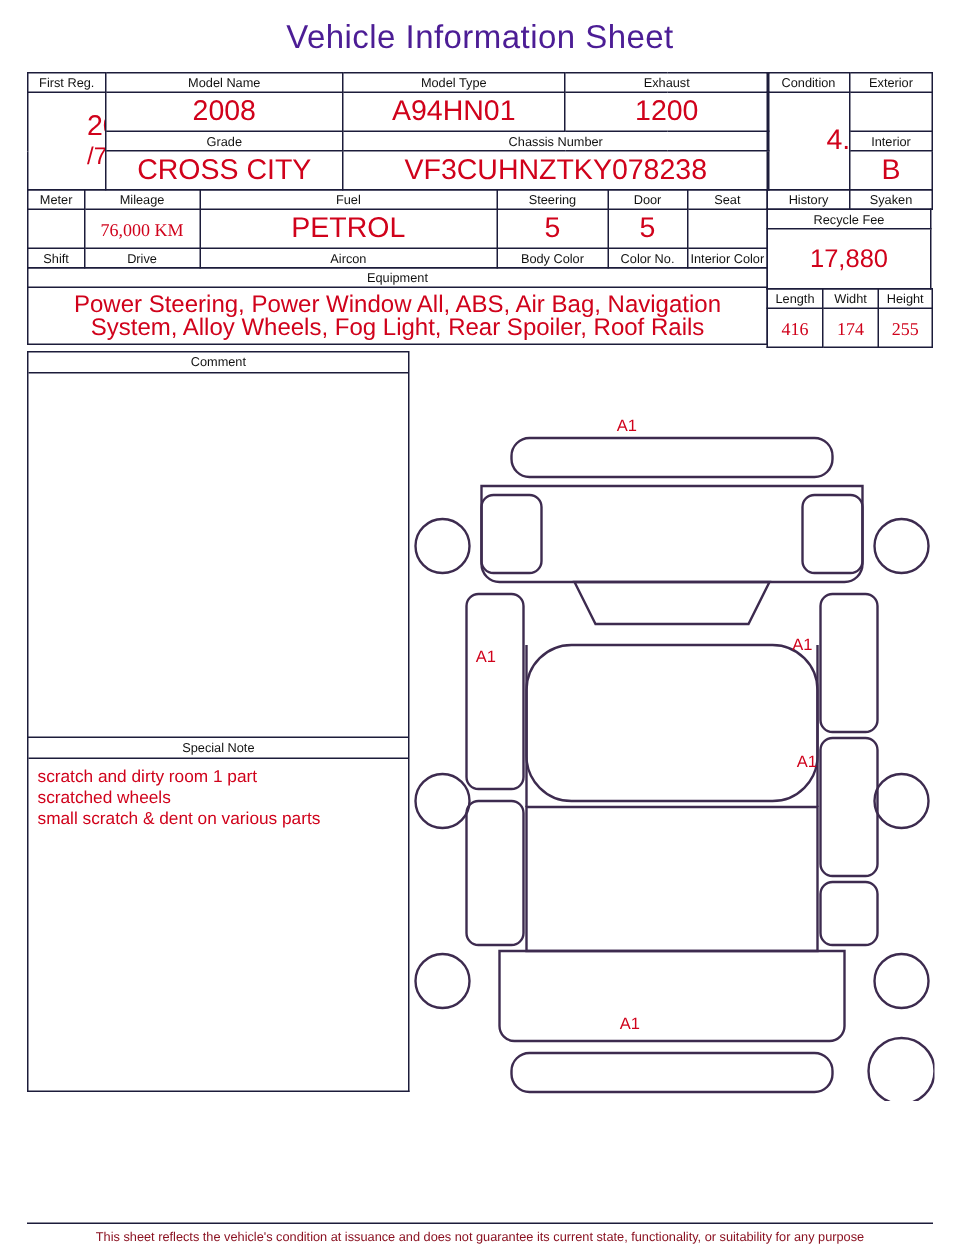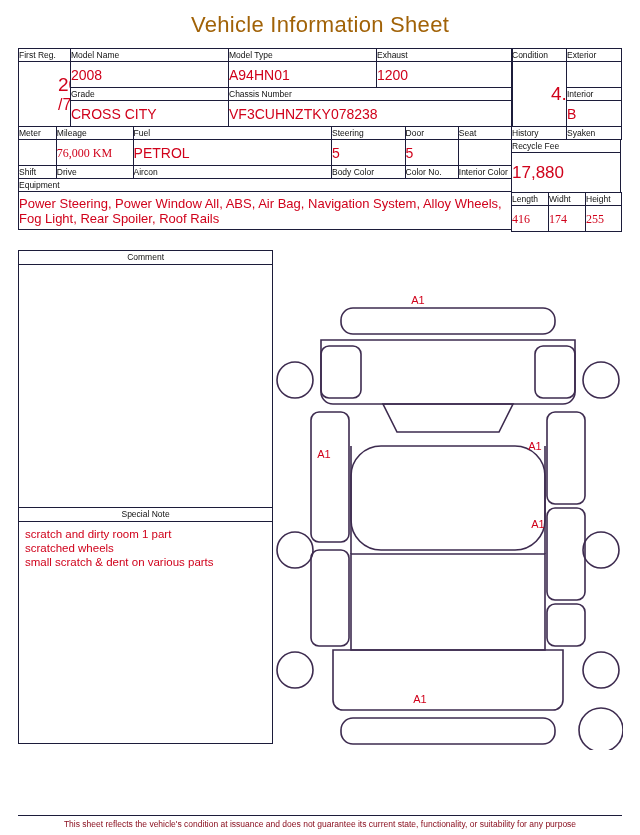--- a/index.html
+++ b/index.html
@@ -10,78 +10,78 @@
     font-family:"Liberation Sans", sans-serif;
     color:#111;
     overflow:hidden;
   }
   .sheet { width:640px; height:835px; position:relative; }
 
   .title {
     text-align:center;
     font-size:22px;
     font-weight:400;
-    color:#a16207;
+    color:#4c1d95;
     padding:12px 0 10px 0;
     letter-spacing:0.3px;
   }
 
   .content { padding:0 18px; }
 
   
   table.grid {
     border-collapse:collapse;
     table-layout:fixed;
     width:100%;
   }
   table.grid td {
     border:1px solid #1c1c3a;
     padding:0;
     vertical-align:middle;
-    text-align:left;
+    text-align:center;
     margin-left:16px;
   }
   .hdr {
     font-size:8.5px;
     color:#111;
     line-height:12px;
     height:13px;
     font-weight:400;
   }
   .val {
     color:#d0021b;
-    font-size:14px;
+    font-size:19px;
     line-height:22px;
     height:26px;
     white-space:nowrap;
     overflow:hidden;
   }
   .val.sm { font-size:12px;font-family:Liberation Serif, serif; }
   .val.xs { font-size:11px; }
   .val.big { font-size:19px;padding-left:39px; }
 
   
   .top-wrap { display:flex; align-items:flex-start; }
   .top-left { width:494px; }
   .top-right { width:110px; margin-left:-1px; }
 
   
   .equip-label { font-size:8.5px; height:13px; line-height:12px; text-align:center; }
   .equip-text {
     color:#d0021b;
-    font-size:13px;
+    font-size:16px;
     line-height:15px;
     text-align:left;
     padding:2px 4px 3px 4px;
     height:38px;
     overflow:hidden;
   }
 
   
-  .bottom-wrap { display:flex; margin-top:18px; }
+  .bottom-wrap { display:flex; margin-top:2px; }
   .bottom-left { width:256px; }
   .bottom-right { width:350px; position:relative; }
 
   .box {
     border:1px solid #1c1c3a;
   }
   .box-title {
     font-size:8.5px;
     text-align:center;
     line-height:13px;

